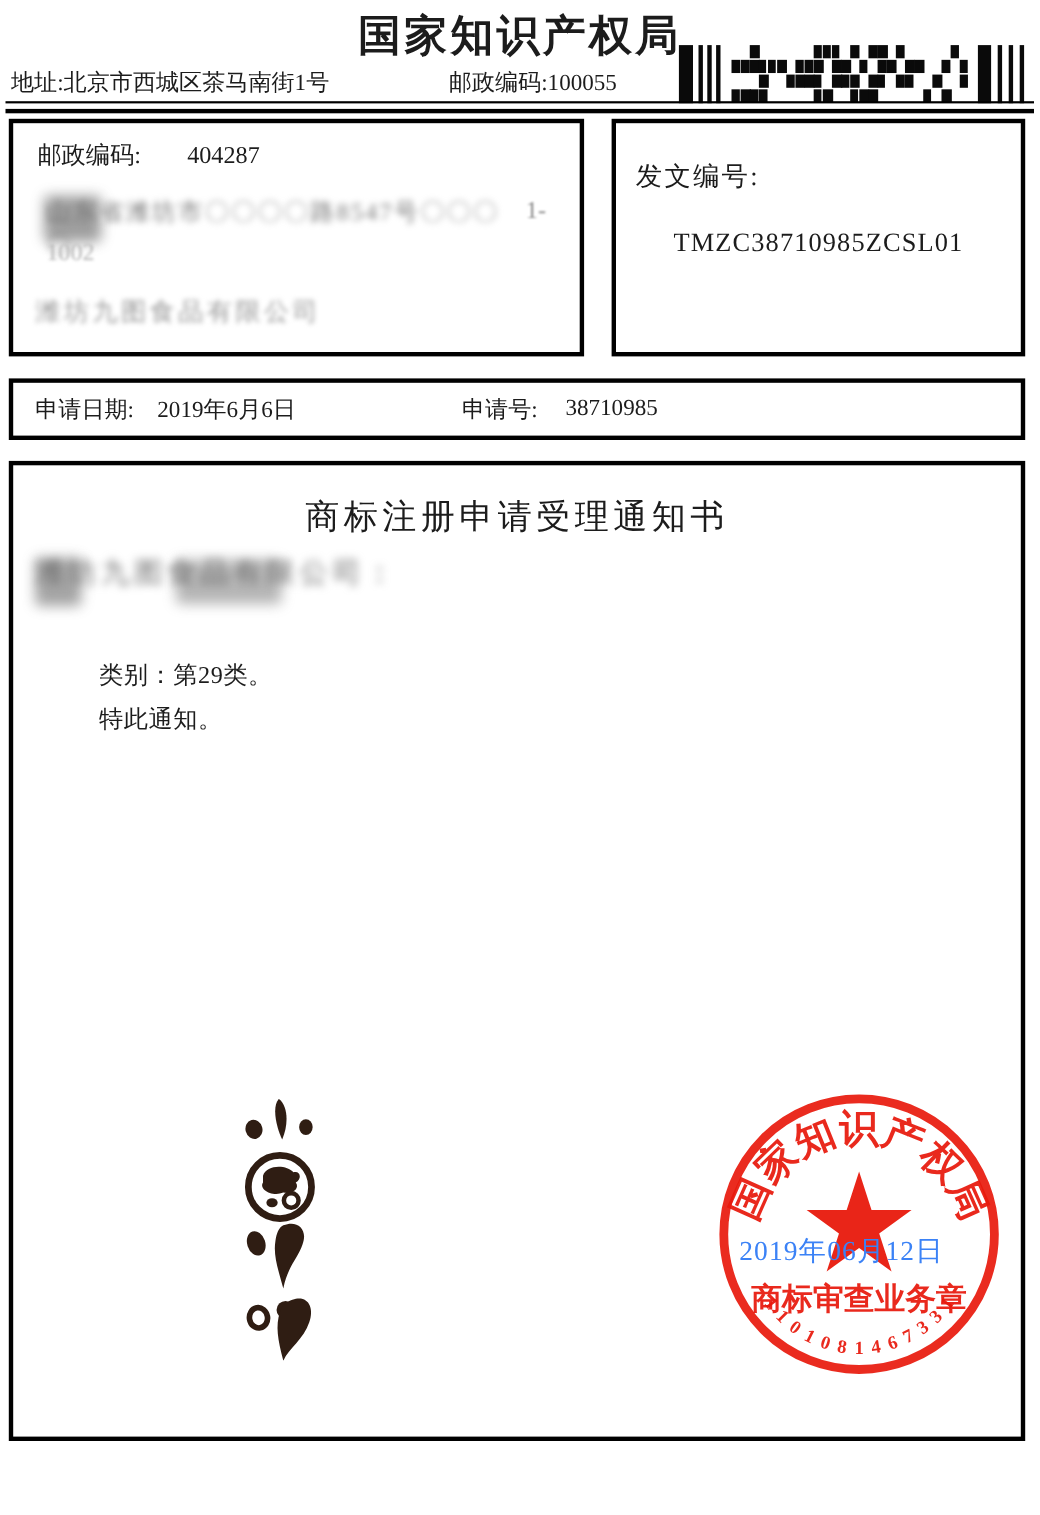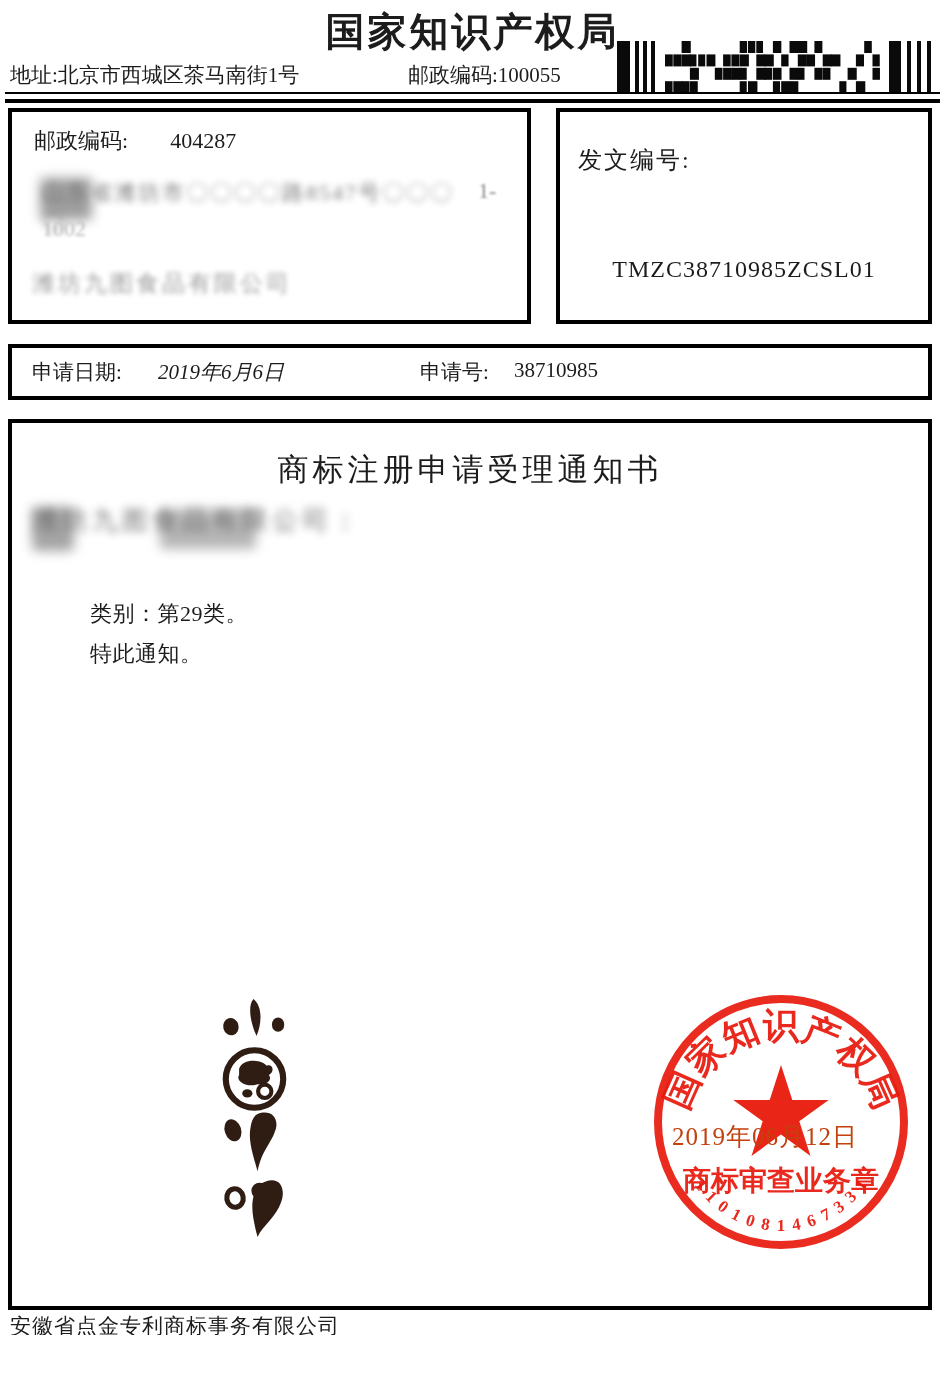--- a/index.html
+++ b/index.html
@@ -24,39 +24,39 @@
   .sb-row{position:absolute;left:22px;top:14px;font-size:22px;}
   .sb-row .val{margin-left:42px;}
   .redact{color:#7a7a7a;filter:blur(3px);}
   .sb-addr1{position:absolute;left:30px;top:66px;width:430px;font-size:22px;letter-spacing:2px;}
   .sb-addr1-tail{position:absolute;left:466px;top:66px;font-size:22px;color:#8a8a8a;filter:blur(1px);}
   .sb-addr2{position:absolute;left:30px;top:104px;font-size:22px;color:#b5b5b5;filter:blur(1.5px);}
   .sb-company{position:absolute;left:20px;top:156px;font-size:23px;letter-spacing:3px;color:#9a9a9a;filter:blur(2.5px);}
   .blur-block{position:absolute;background:#6f6f6f;opacity:.55;filter:blur(6px);border-radius:4px;}
 
   .db-label{position:absolute;left:18px;top:32px;font-size:24px;letter-spacing:2px;}
-  .db-value{position:absolute;left:0;top:96px;width:100%;text-align:center;font-size:24px;letter-spacing:1px;margin-top:48px;}
+  .db-value{position:absolute;left:0;top:96px;width:100%;text-align:center;font-size:24px;letter-spacing:1px;}
 
   .mb-item{position:absolute;top:10px;font-size:21px;}
   .mb-date-label{left:20px;}
-  .mb-date-value{left:146px;font-style:italic;}
+  .mb-date-value{left:131px;}
   .mb-app-label{left:408px;}
   .mb-app-value{left:502px;}
 
   
   .notice-title{position:absolute;top:26px;left:0;width:100%;text-align:center;
                 font-size:31px;letter-spacing:4px;font-weight:400;}
   .recipient{position:absolute;left:20px;top:80px;font-size:26px;letter-spacing:4px;
              color:#6e6e6e;filter:blur(4px);}
   .body-line{position:absolute;left:78px;font-size:22px;letter-spacing:.5px;}
   .p1{top:136px;} .p2{top:176px;} .p3{top:216px;}
 
   .tm-logo{position:absolute;left:184px;top:576px;width:118px;height:238px;}
   .seal-wrap{position:absolute;left:630px;top:560px;width:278px;height:278px;}
-  .seal-date{position:absolute;left:660px;top:697px;font-size:25px;color:#c2410c;letter-spacing:1px;}
+  .seal-date{position:absolute;left:660px;top:697px;font-size:25px;color:#3b82f6;letter-spacing:1px;}
 
   
   .agent-line{position:absolute;left:10px;top:1312px;font-size:21px;letter-spacing:1px;}
   .note-label{position:absolute;left:8px;top:1346px;font-size:19px;}
   .note-text{position:absolute;left:48px;top:1346px;font-size:19px;}
   .page-indicator{position:absolute;right:10px;top:1346px;font-size:19px;}
 </style>
 </head>
 <body>
 
@@ -203,18 +203,17 @@
           <text x="186.21501197291286" y="236.66467851559025" transform="rotate(-27 186.21501197291286 236.66467851559025)" fill="#e8190c" opacity="0.93" font-size="17" font-weight="bold" text-anchor="middle" font-family="&quot;Liberation Serif&quot;,&quot;DejaVu Serif&quot;,serif">7</text>
           <text x="200.1296662384172" y="228.13776741499453" transform="rotate(-36 200.1296662384172 228.13776741499453)" fill="#e8190c" opacity="0.93" font-size="17" font-weight="bold" text-anchor="middle" font-family="&quot;Liberation Serif&quot;,&quot;DejaVu Serif&quot;,serif">3</text>
           <text x="212.53910524340094" y="217.53910524340097" transform="rotate(-45 212.53910524340094 217.53910524340097)" fill="#e8190c" opacity="0.93" font-size="17" font-weight="bold" text-anchor="middle" font-family="&quot;Liberation Serif&quot;,&quot;DejaVu Serif&quot;,serif">3</text>
           <text x="223.13776741499453" y="205.1296662384172" transform="rotate(-54 223.13776741499453 205.1296662384172)" fill="#e8190c" opacity="0.93" font-size="17" font-weight="bold" text-anchor="middle" font-family="&quot;Liberation Serif&quot;,&quot;DejaVu Serif&quot;,serif">1</text>
           <text x="139" y="207" fill="#e8190c" opacity="0.93" font-size="28" font-weight="bold" text-anchor="middle" font-family="&quot;Liberation Serif&quot;,&quot;DejaVu Serif&quot;,serif">商标审查业务章</text>
         </svg>
     </div>
     <div class="seal-date">2019年06月12日</div>
   </div>
 
-  <div class="agent-line">安徽省点金专利商标事务有限公司</div>
   <div class="note-label">注:</div>
   <div class="note-text">本通知书仅表明国家知识产权局已收到申请人的商标申请，并不表明所申请商标已获准注册。</div>
   <div class="page-indicator">当前页/总页：1/1</div>
 
 </div>
 
 </body></html>

